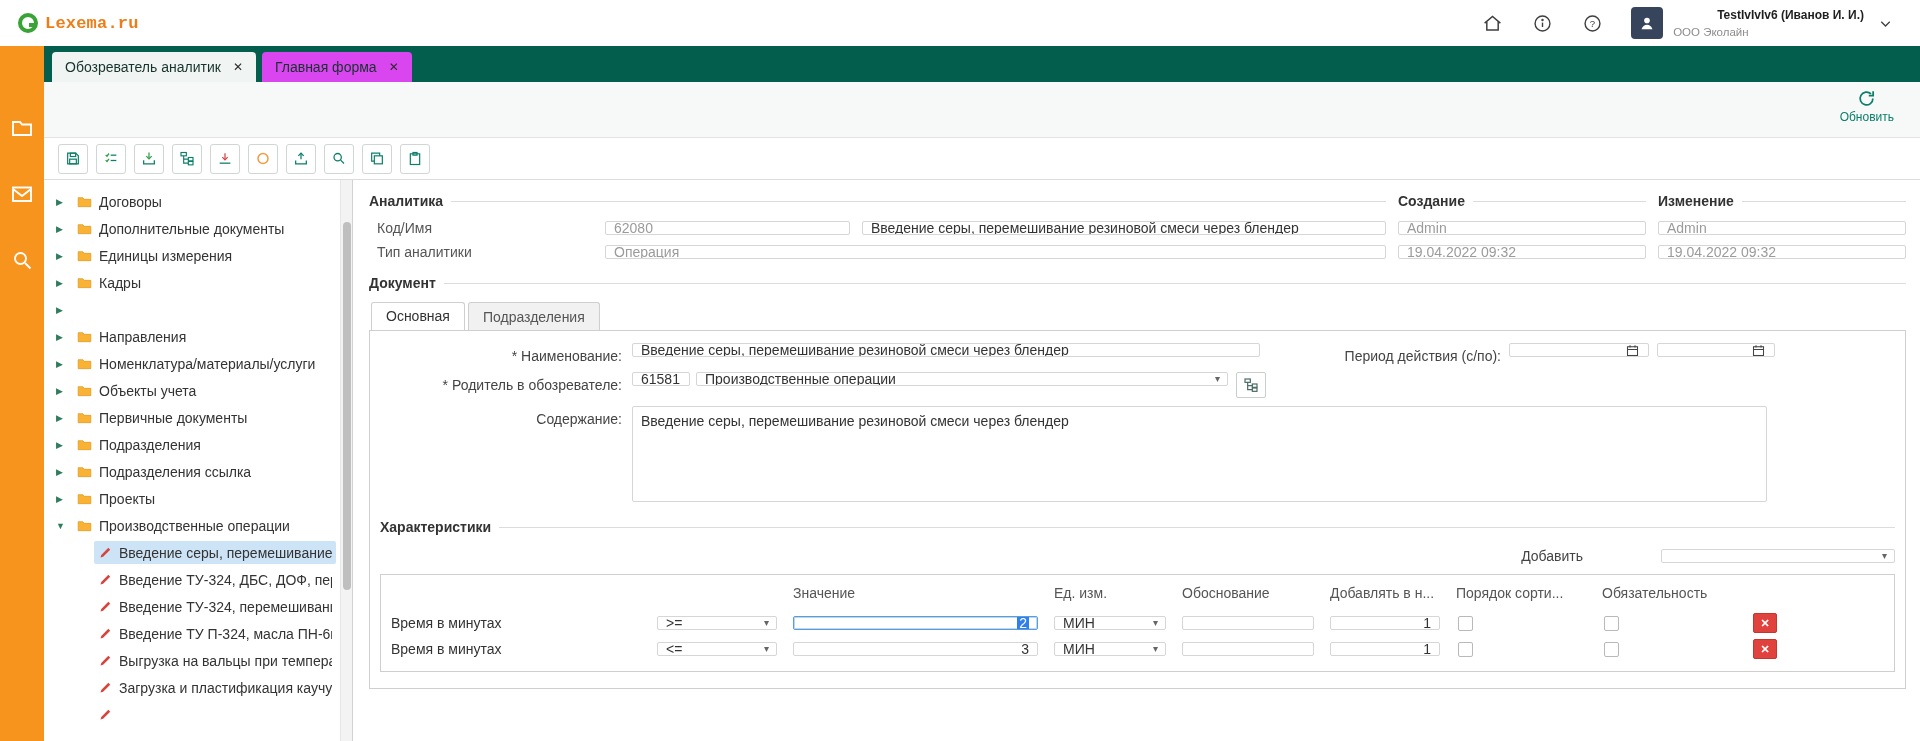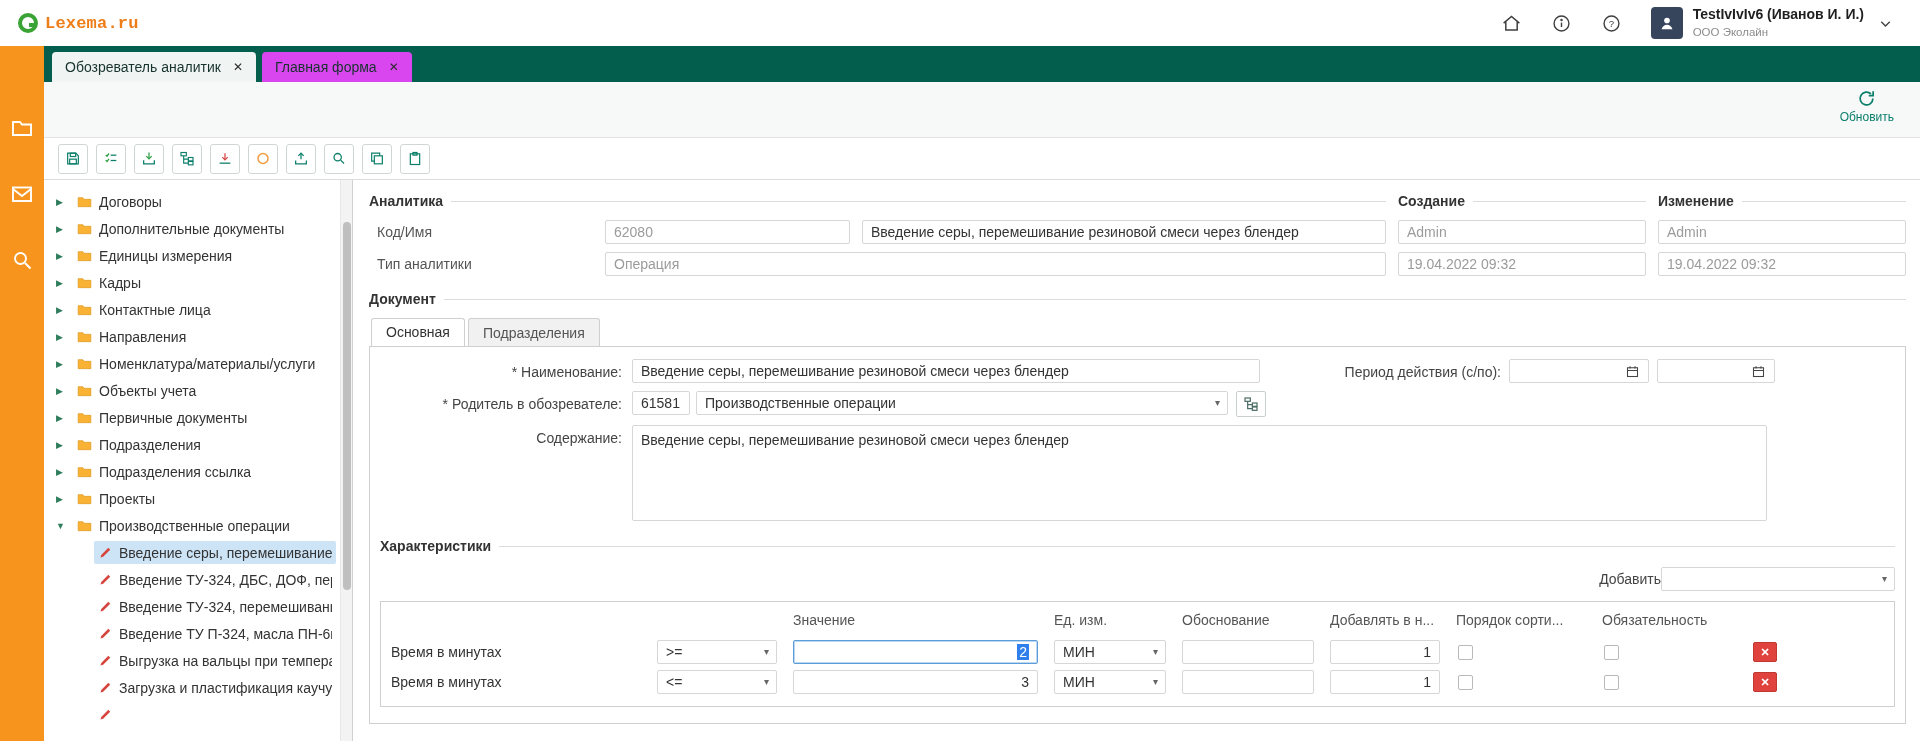--- a/index.html
+++ b/index.html
@@ -14,21 +14,21 @@
   .topbar { height:46px; background:#fff; display:flex; align-items:center; justify-content:space-between; padding:0 24px 0 18px; }
   .logo { display:flex; align-items:center; gap:7px; cursor:pointer;font-family:Liberation Mono, monospace; }
   .logo-g { width:20px; height:20px; border:4px solid #3aa335; border-radius:50%; position:relative; }
   .logo-g::after { content:""; position:absolute; right:-3px; top:6px; width:8px; height:4px; background:#3aa335; }
   .logo-text { font-size:17px; font-weight:bold; color:#ee7d18; letter-spacing:.2px; }
   .top-right { display:flex; align-items:center; gap:28px; }
   .hicon { width:22px; height:22px; display:flex; align-items:center; justify-content:center; cursor:pointer; }
   .user { display:flex; align-items:center; gap:10px; cursor:pointer; }
   .avatar { width:32px; height:32px; border-radius:4px; background:#37455c; display:flex; align-items:center; justify-content:center; }
   .uinfo { line-height:1.2; }
-  .uname { font-weight:bold; font-size:14px; color:#1f1f1f; white-space:nowrap; }
+  .uname { font-weight:bold; font-size:12px; color:#1f1f1f; white-space:nowrap;margin-left:44px; }
   .ucompany { font-size:11.5px; color:#8c8c8c; }
 
   
   .shell { position:relative; height:695px; }
   .rail { position:absolute; left:0; top:0; bottom:0; width:44px; background:#f7941d; display:flex; flex-direction:column; align-items:center; padding-top:70px; gap:42px; }
   .rail .ric { width:24px; height:24px; cursor:pointer; }
   .right { margin-left:44px; height:100%; display:flex; flex-direction:column; }
 
   
   .tabbar { height:36px; background:#045e4d; display:flex; align-items:flex-end; padding-left:8px; gap:6px; flex:none; }
@@ -68,21 +68,21 @@
   
   .sechead { display:flex; align-items:center; gap:8px; height:22px; min-width:0; }
   .sechead .st { font-weight:bold; color:#333; white-space:nowrap; }
   .sechead .ln { flex:1; border-top:1px solid #dcdcdc; }
 
   
   .agrid { display:grid; grid-template-columns:224px 245px 1fr 248px 248px; column-gap:12px; row-gap:8px; align-items:center; margin-top:2px; }
   .span3 { grid-column:1 / 4; }
   .span2 { grid-column:2 / 4; }
   .albl { color:#555; padding-left:8px; }
-  .inp { height:24px; border:1px solid #d6d6d6; border-radius:2px; background:#fff; display:flex; align-items:center; padding:0 8px; font-size:14px; color:#333; overflow:hidden; white-space:nowrap; }
+  .inp { height:14px; border:1px solid #d6d6d6; border-radius:2px; background:#fff; display:flex; align-items:center; padding:0 8px; font-size:14px; color:#333; overflow:hidden; white-space:nowrap; }
   .inp.ro { color:#9b9b9b; }
   .num { justify-content:flex-end; }
   .inp.focus { border-color:#5b9dd9; box-shadow:inset 0 0 0 1px #bcd8f1; }
   .selhl { background:#2f80ed; color:#fff; padding:0 2px; }
 
   
   .docsec { margin-top:12px; }
   .dtabs { display:flex; margin:8px 0 0 2px; position:relative; z-index:2; }
   .dtab { height:28px; padding:0 14px; display:flex; align-items:center; border:1px solid #cfcfcf; border-bottom:none; border-radius:3px 3px 0 0; background:#f1f1f1; color:#555; margin-right:3px; cursor:pointer; }
   .dtab.active { background:#fff; color:#333; margin-bottom:-1px; padding-bottom:1px; }
@@ -97,21 +97,21 @@
   .datebox2 { width:118px; }
   .codebox { width:58px; margin-right:6px; }
   .selectbox { position:relative; padding-right:24px; cursor:pointer; }
   .selectbox::after { content:"▾"; position:absolute; right:7px; top:50%; transform:translateY(-52%); font-size:10px; color:#666; }
   .w-parent { width:532px; }
   .treebtn { width:30px; height:26px; margin-left:8px; border:1px solid #c9cfcc; border-radius:2px; display:flex; align-items:center; justify-content:center; background:#fff; cursor:pointer; }
   .textarea { flex:1; margin-right:128px; height:96px; border:1px solid #d6d6d6; border-radius:2px; padding:5px 8px; color:#333; line-height:1.3; }
 
   .charhead { margin-top:14px; }
   .addrow { display:flex; align-items:center; justify-content:flex-end; margin-top:10px; }
-  .addlbl { color:#444; }
+  .addlbl { color:#444; margin-right:78px; }
   .addsel { width:234px; }
 
   
   .ctable { border:1px solid #cfcfcf; margin-top:10px; padding:4px 8px 12px; }
   .cgrid { display:grid; grid-template-columns:252px 120px 245px 112px 132px 110px 130px 135px 46px; column-gap:16px; align-items:center; }
   .chead { height:28px; color:#555; }
   .chead > div { overflow:hidden; white-space:nowrap; }
   .crow { margin-top:6px; }
   .cname { color:#333; padding-left:2px; }
   .cbcell { display:flex; }
@@ -334,29 +334,20 @@
                   <path d="M2.5 5.5h7l2 2.5h10V19h-19z" fill="#f9b233" stroke="#dd9416" stroke-width="1"></path>
                 </svg>
               </span>
 
               <span class="tlabel">Кадры</span>
             </span>
           </div>
 
           <div class="trow folder">
             <span class="arrow"></span>
-            <span class="inner">
-              <span class="ficon">
-                <svg viewBox="0 0 24 24" width="17" height="16">
-                  <path d="M2.5 5.5h7l2 2.5h10V19h-19z" fill="#f9b233" stroke="#dd9416" stroke-width="1"></path>
-                </svg>
-              </span>
-
-              <span class="tlabel">Контактные лица</span>
-            </span>
           </div>
 
 
           <div class="trow folder">
             <span class="arrow"></span>
             <span class="inner">
               <span class="ficon">
                 <svg viewBox="0 0 24 24" width="17" height="16">
                   <path d="M2.5 5.5h7l2 2.5h10V19h-19z" fill="#f9b233" stroke="#dd9416" stroke-width="1"></path>
                 </svg>

